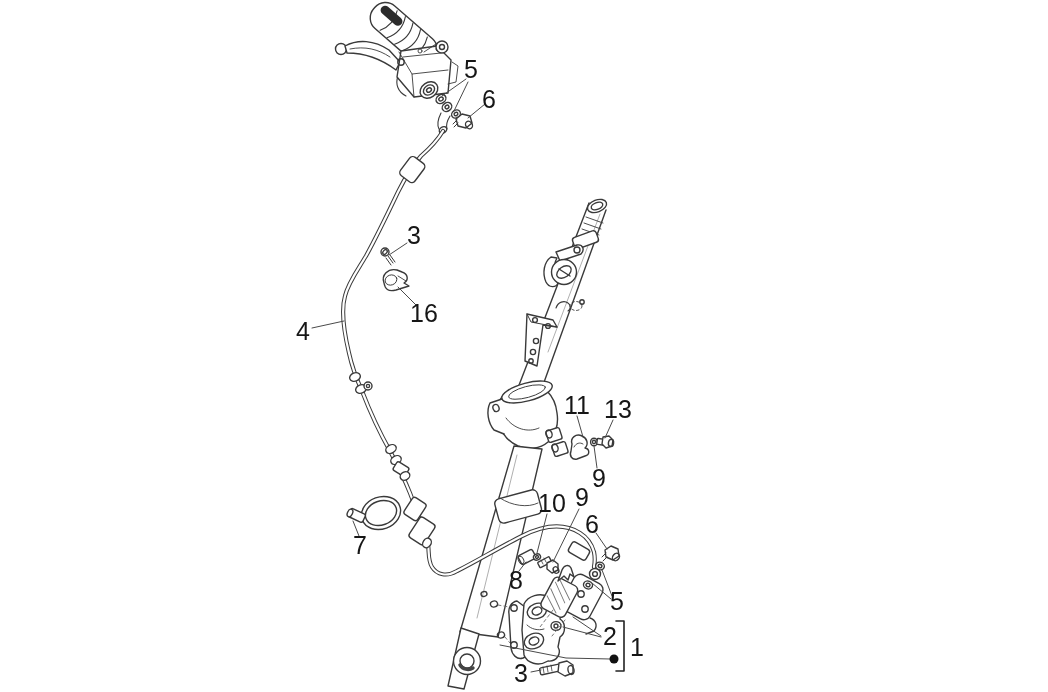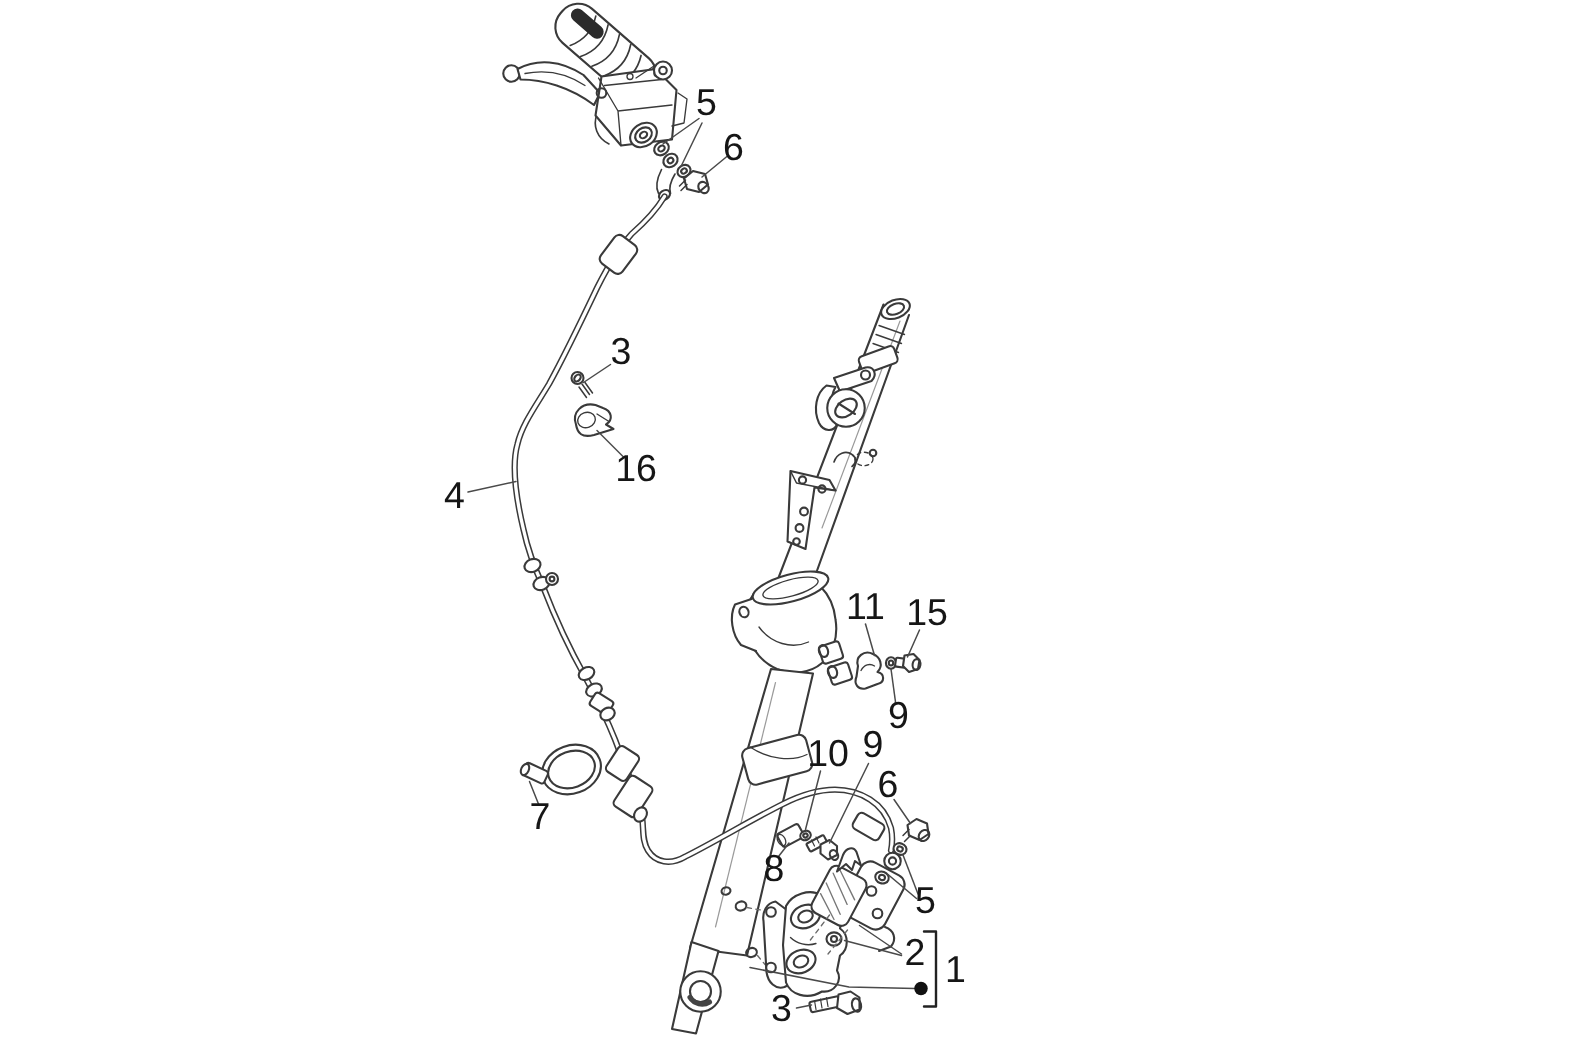--- a/index.html
+++ b/index.html
@@ -276,21 +276,21 @@
   </g>
 </svg>
 
 <div class="callout" style="left:471px;top:69px">5</div>
 <div class="callout" style="left:489px;top:99px">6</div>
 <div class="callout" style="left:414px;top:235px">3</div>
 <div class="callout" style="left:424px;top:313px">16</div>
 <div class="callout" style="left:303px;top:331px">4</div>
 <div class="callout" style="left:360px;top:545px">7</div>
 <div class="callout" style="left:577px;top:405px">11</div>
-<div class="callout" style="left:618px;top:409px">15</div>
+<div class="callout" style="left:618px;top:409px">13</div>
 <div class="callout" style="left:599px;top:478px">9</div>
 <div class="callout" style="left:552px;top:503px">10</div>
 <div class="callout" style="left:582px;top:497px">9</div>
 <div class="callout" style="left:592px;top:524px">6</div>
 <div class="callout" style="left:516px;top:580px">8</div>
 <div class="callout" style="left:617px;top:601px">5</div>
 <div class="callout" style="left:610px;top:636px">2</div>
 <div class="callout" style="left:637px;top:647px">1</div>
 <div class="callout" style="left:521px;top:673px">3</div>
 

